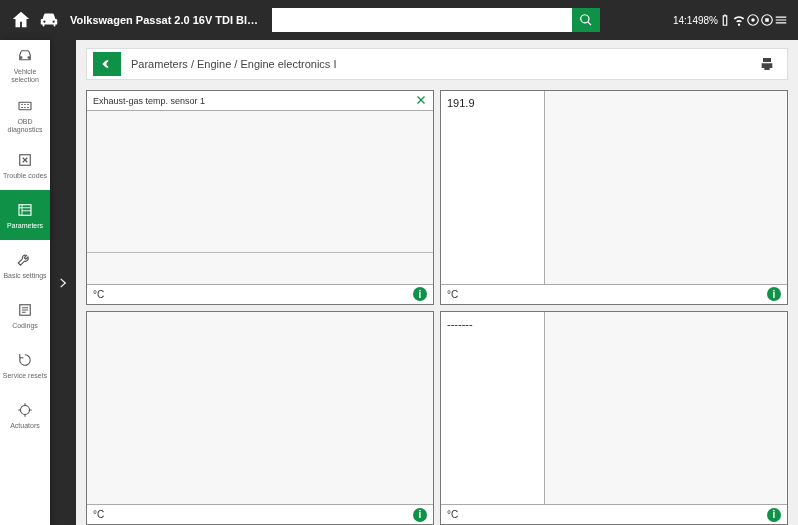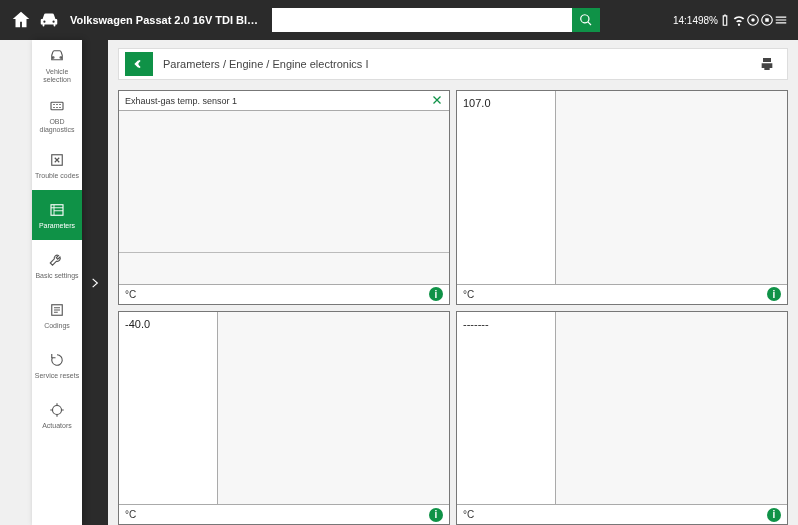--- a/index.html
+++ b/index.html
@@ -13,21 +13,21 @@
   .vehicle-block .sub { font-size: 9px; color: #ccc; }
   .search-wrap { display: flex; align-items: center; }
   .search-wrap input { width: 300px; height: 24px; border: none; background: #fff; padding: 0 6px; font-size: 11px; }
   .search-btn { width: 28px; height: 24px; background: #0f9247; display: flex; align-items: center; justify-content: center; cursor: pointer; }
   .search-btn svg { width: 14px; height: 14px; fill: #fff; }
   .top-spacer { flex: 1; }
   .status { display: flex; align-items: center; gap: 0; color: #fff; font-size: 10px; }
   .status svg { width: 14px; height: 14px; fill: #fff; }
 
   
-  .main { display: flex; height: 485px; margin-left: 32px; }
+  .main { display: flex; height: 485px; }
   .sidebar { width: 50px; background: #fff; display: flex; flex-direction: column; box-shadow: 2px 0 6px rgba(0,0,0,0.25); position: relative; z-index: 2; }
   .side-item { height: 50px; display: flex; flex-direction: column; align-items: center; justify-content: center; gap: 3px; color: #666; cursor: pointer; font-size: 7px; text-align: center; padding: 2px; }
   .side-item svg { width: 18px; height: 18px; fill: #555; }
   .side-item.active { background: #0f9247; color: #fff; }
   .side-item.active svg { fill: #fff; }
   .side-item span { line-height: 1.1; }
 
   .arrow-strip { width: 26px; background: #2b2b2b; display: flex; align-items: center; justify-content: center; cursor: pointer; position: relative; z-index:1; }
   .arrow-strip svg { width: 14px; height: 14px; fill: #fff; }
 
@@ -202,35 +202,32 @@
         </div>
         <div class="panel-foot">
           <span>°C</span>
           <span class="info">i</span>
         </div>
       </div>
 
       <div class="panel">
         <div class="panel-body">
           <div class="panel-left">
-              <span>107.0</span>
+              <span>191.9</span>
             </div>
           <div class="panel-right"></div>
         </div>
         <div class="panel-foot">
           <span>°C</span>
           <span class="info">i</span>
         </div>
       </div>
 
       <div class="panel">
         <div class="panel-body">
-          <div class="panel-left">
-              <span>-40.0</span>
-            </div>
           <div class="panel-right"></div>
         </div>
         <div class="panel-foot">
           <span>°C</span>
           <span class="info">i</span>
         </div>
       </div>
 
       <div class="panel">
         <div class="panel-body">

